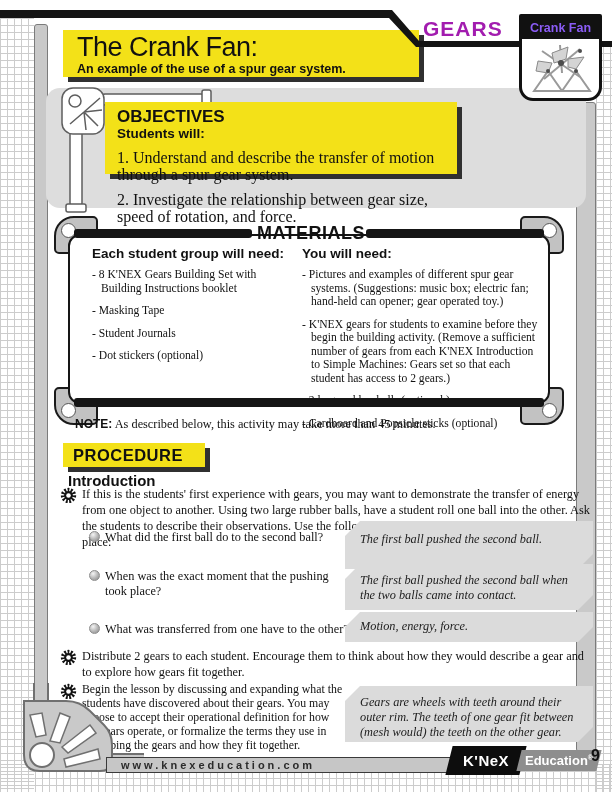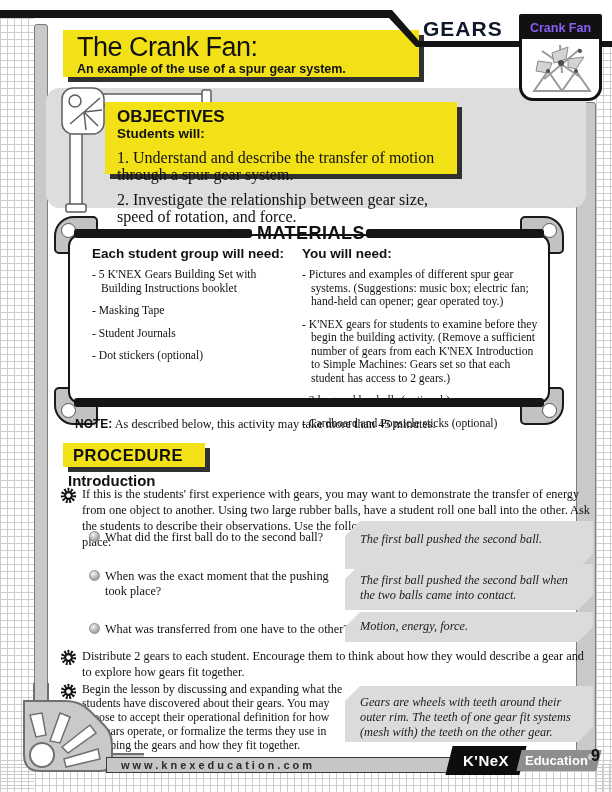--- a/index.html
+++ b/index.html
@@ -17,21 +17,21 @@
       linear-gradient(to bottom,#cccccc 1px,transparent 1px);
     background-size:7px 7px;
   }
   
   .rod{position:absolute;background:#c9c9c9;border:1px solid #7b7b7b;border-radius:3px;}
   
   #header-line{position:absolute;left:0;top:0;width:612px;height:60px;z-index:3;}
   #gears-label{
     position:absolute;left:423px;top:17px;z-index:3;
     font-family:"Liberation Sans",sans-serif;font-weight:900;font-size:21px;
-    letter-spacing:1px;color:#0f172a;
+    letter-spacing:1px;color:#a21caf;
   }
   #crank-fan-tab{
     position:absolute;left:519px;top:14px;width:83px;height:87px;z-index:4;
     background:#ffffff;border:3px solid #111;border-radius:2px 2px 14px 14px;
     box-sizing:border-box;overflow:hidden;
   }
   #crank-fan-tab .tab-band{
     height:22px;background:#111;color:#8b5cf6;display:flex;align-items:center;justify-content:center;
     font-family:"Liberation Sans",sans-serif;font-weight:700;font-size:12.5px;
   }
@@ -191,21 +191,21 @@
   </div>
 
   <div id="materials" class="abs">
     <div class="corner" id="c-tl"></div>
     <div class="corner" id="c-tr"></div>
     <div class="corner" id="c-bl"></div>
     <div class="corner" id="c-br"></div>
     <div id="materials-inner">
       <div id="mat-col-left">
         <div class="mat-col-h">Each student group will need:</div>
-        <div class="mat-item">- 5 K'NEX Gears Building Set with Building Instructions booklet</div>
+        <div class="mat-item">- 8 K'NEX Gears Building Set with Building Instructions booklet</div>
         <div class="mat-item">- Masking Tape</div>
         <div class="mat-item">- Student Journals</div>
         <div class="mat-item">- Dot stickers (optional)</div>
       </div>
       <div id="mat-col-right">
         <div class="mat-col-h">You will need:</div>
         <div class="mat-item">- Pictures and examples of different spur gear systems. (Suggestions: music box; electric fan; hand-held can opener; gear operated toy.)</div>
         <div class="mat-item">- K'NEX gears for students to examine before they begin the building activity. (Remove a sufficient number of gears from each K'NEX Introduction to Simple Machines: Gears set so that each student has access to 2 gears.)</div>
         <div class="mat-item">- 2 large rubber balls (optional.)</div>
         <div class="mat-item">- Cardboard and Popsicle sticks (optional)</div>
@@ -247,21 +247,21 @@
       <circle cx="10" cy="10" r="2.7" fill="#fff"></circle>
   </svg>
   <div class="step-text" style="left:82px;top:648px;width:505px;">Distribute 2 gears to each student. Encourage them to think about how they would describe a gear and to explore how gears fit together.</div>
 
   <svg class="gear" style="left:60px;top:683px;" viewBox="0 0 20 20">
     <circle cx="10" cy="10" r="6.5" fill="none" stroke="#111" stroke-width="5" stroke-dasharray="2 1.6"></circle>
     <circle cx="10" cy="10" r="5.2" fill="#111"></circle>
       <circle cx="10" cy="10" r="2.7" fill="#fff"></circle>
   </svg>
   <div class="step-text" style="left:82px;top:682px;width:262px;font-size:11.8px;line-height:14px;">Begin the lesson by discussing and expanding what the students have discovered about their gears. You may choose to accept their operational definition for how the gears operate, or formalize the terms they use in describing the gears and how they fit together.</div>
-  <div class="answer" style="top:686px;height:56px;padding:9px 15px 0;">Gears are wheels with teeth around their outer rim. The teeth of one gear fit systems (mesh with) the teeth on the other gear.</div>
+  <div class="answer" style="top:686px;height:56px;padding:9px 15px 0;">Gears are wheels with teeth around their outer rim. The teeth of one gear fit between (mesh would) the teeth on the other gear.</div>
 
   <svg class="deco-svg" style="left:6px;top:683px;z-index:3;" width="138" height="100" viewBox="0 0 138 100">
     <g fill="#c9c9c9" stroke="#707070" stroke-width="2">
       <rect x="28" y="-4" width="14" height="40" rx="3"></rect>
       <rect x="82" y="71" width="58" height="14" rx="3"></rect>
       <path d="M18 18 h42 q14 0 24 10 l14 14 q8 8 8 20 v14 q0 12 -12 12 H34 q-16 0 -16 -16 Z"></path>
     </g>
     <circle cx="36" cy="72" r="12" fill="#ffffff" stroke="#707070" stroke-width="2"></circle>
     <g fill="#ffffff" stroke="#707070" stroke-width="1.5">
       <polygon points="44,58 54,30 64,34 54,60"></polygon>

